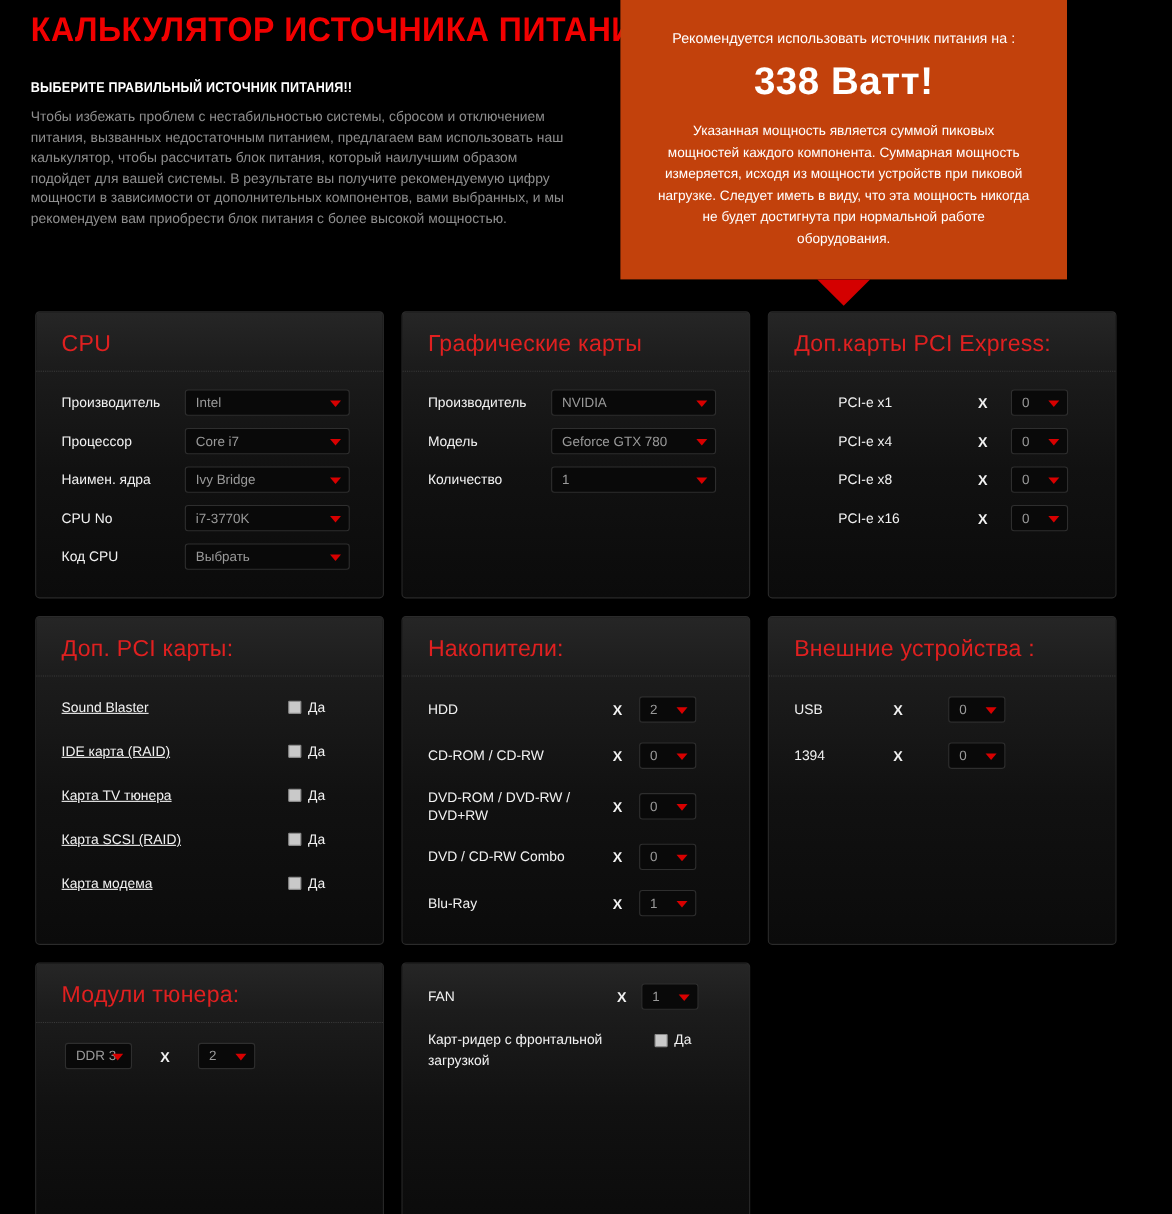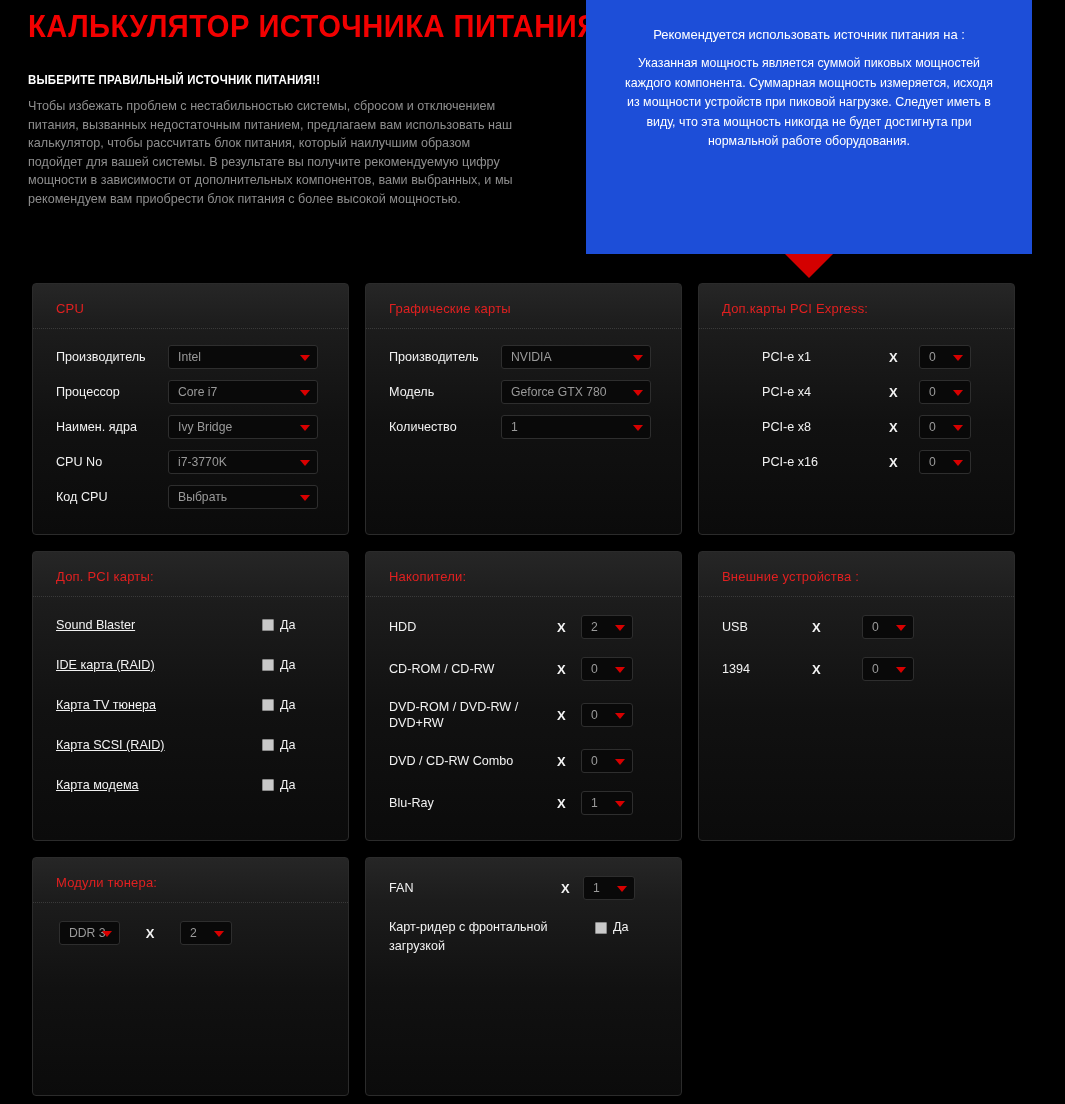--- a/index.html
+++ b/index.html
@@ -41,23 +41,23 @@
     color: #8e8e8e;
     font-size: 12.6px;
     line-height: 18.5px;
     margin: 0;
     width: 492px;
   }
 
   
   .result-box {
     position: absolute;
-    left: 586px; top: 0px;
-    width: 446px; height: 254px;
-    background: #1d4ed8;
+    left: 564px; top: 0px;
+    width: 406px; height: 254px;
+    background: #c2410c;
     text-align: center;
     padding: 26px 26px 0 26px;
   }
   .result-box:after {
     content: "";
     position: absolute;
     left: 50%; bottom: -24px;
     margin-left: -24px;
     border-left: 24px solid transparent;
     border-right: 24px solid transparent;
@@ -74,21 +74,21 @@
     width: 317px;
     background: linear-gradient(to bottom, #262626 0%, #1c1c1c 18%, #111111 55%, #0b0b0b 100%);
     border: 1px solid #2b2b2b;
     border-radius: 4px;
     padding: 0 0 10px 0;
     position: relative;
   }
   .panel.empty { background: none; border: none; }
   .panel-title {
     color: #e02020;
-    font-size: 13px;
+    font-size: 21px;
     padding: 17px 12px 12px 23px;
     border-bottom: 1px dotted #3a3a3a;
     letter-spacing: .2px;
   }
   .panel-body { padding: 16px 18px 4px 23px; }
 
   
   .frow { display: flex; align-items: center; margin-bottom: 11px; min-height: 24px; }
   .flabel { color: #f2f2f2; font-size: 12.6px; line-height: 16px; }
   .xmark { color: #f2f2f2; font-size: 13px; font-weight: bold; text-align: left; }
@@ -163,20 +163,21 @@
 <div class="page">
 
   <div class="header-left">
     <h1 class="main-title">КАЛЬКУЛЯТОР ИСТОЧНИКА ПИТАНИЯ</h1>
     <h2 class="sub-title">ВЫБЕРИТЕ ПРАВИЛЬНЫЙ ИСТОЧНИК ПИТАНИЯ!!</h2>
     <p class="intro-text">Чтобы избежать проблем с нестабильностью системы, сбросом и отключением питания, вызванных недостаточным питанием, предлагаем вам использовать наш калькулятор, чтобы рассчитать блок питания, который наилучшим образом подойдет для вашей системы. В результате вы получите рекомендуемую цифру мощности в зависимости от дополнительных компонентов, вами выбранных, и мы рекомендуем вам приобрести блок питания с более высокой мощностью.</p>
   </div>
 
   <div class="result-box">
     <p class="result-lead">Рекомендуется использовать источник питания на :</p>
+    <div class="result-watt">338 Ватт!</div>
     <p class="result-note">Указанная мощность является суммой пиковых мощностей каждого компонента. Суммарная мощность измеряется, исходя из мощности устройств при пиковой нагрузке. Следует иметь в виду, что эта мощность никогда не будет достигнута при нормальной работе оборудования.</p>
   </div>
 
   <div class="grid">
 
     <div class="row">
 
       <div class="panel" style="min-height:252px">
         <div class="panel-title">CPU</div>
         <div class="panel-body">

